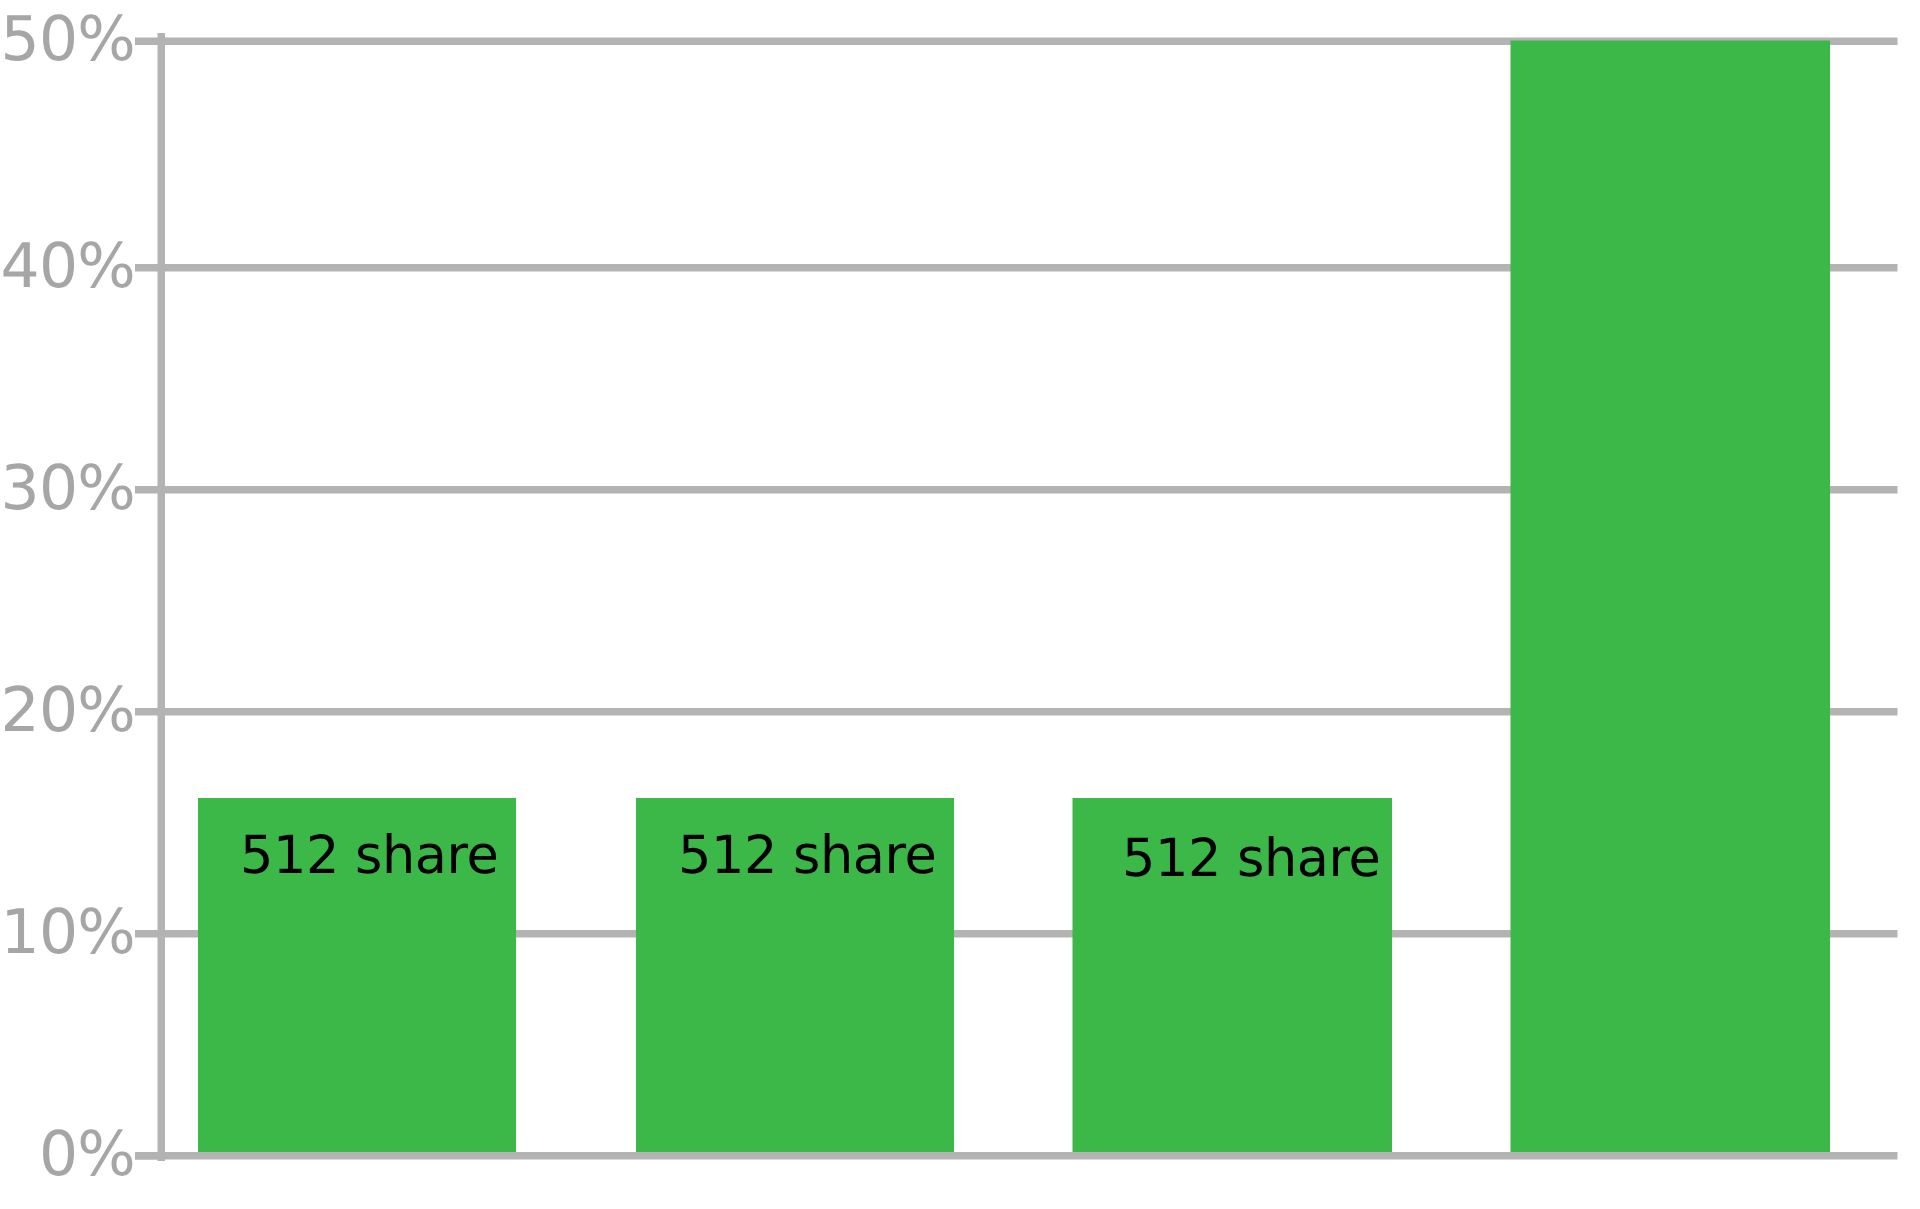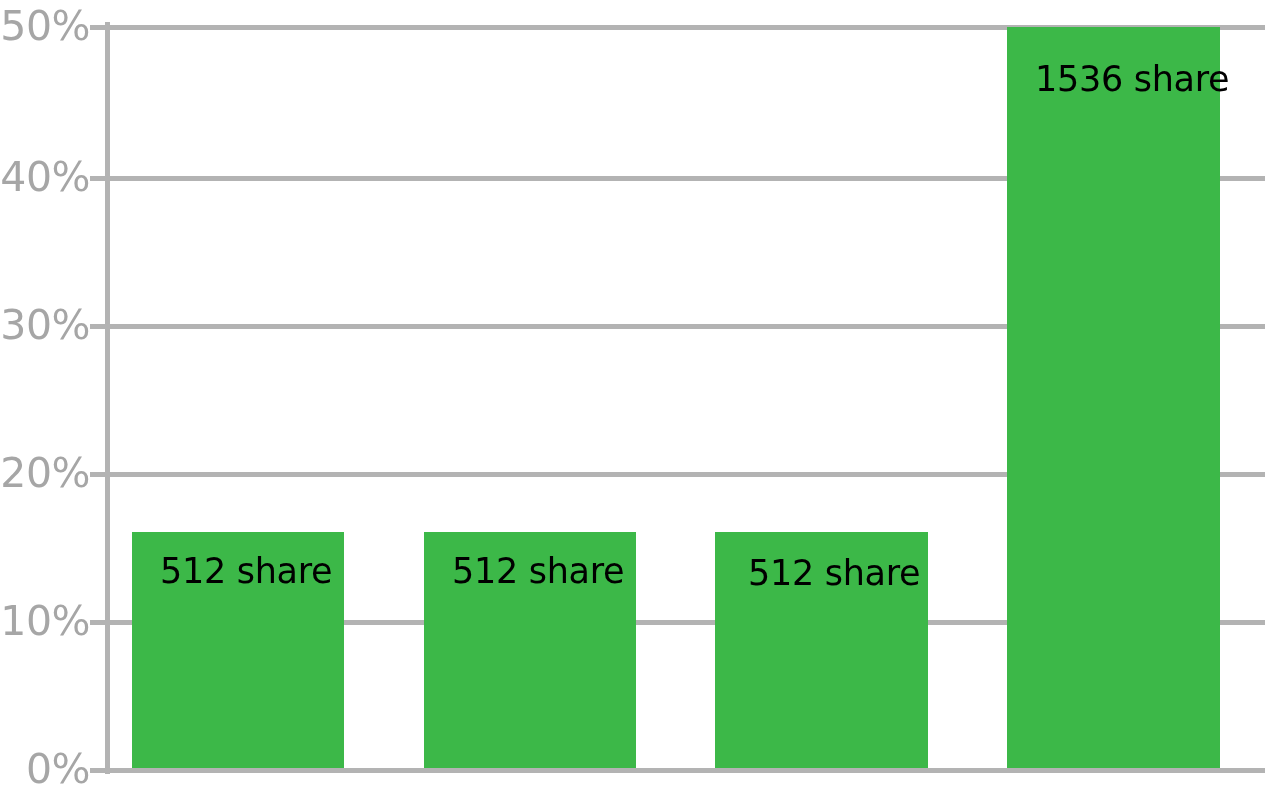--- a/index.html
+++ b/index.html
@@ -103,21 +103,20 @@
     <div class="y-tick" style="top:620px;"></div>
 
     <div class="bar" style="left:132px; width:212px; top:532px; height:239px;"></div>
     <div class="bar" style="left:424px; width:212px; top:532px; height:239px;"></div>
     <div class="bar" style="left:715px; width:213px; top:532px; height:239px;"></div>
     <div class="bar" style="left:1007px; width:213px; top:27px; height:744px;"></div>
 
     <div class="bar-label" style="left:160px; top:554px;">512 share</div>
     <div class="bar-label" style="left:452px; top:554px;">512 share</div>
     <div class="bar-label" style="left:748px; top:556px;">512 share</div>
-    <div class="bar-label" style="left:1035px; top:62px;">1536 share</div>
 
     <div class="gridline baseline" style="top:768px;"></div>
     <div class="y-tick" style="top:768px;"></div>
 
     <div class="y-label" style="top:6px;">50%</div>
     <div class="y-label" style="top:157px;">40%</div>
     <div class="y-label" style="top:305px;">30%</div>
     <div class="y-label" style="top:453px;">20%</div>
     <div class="y-label" style="top:601px;">10%</div>
     <div class="y-label" style="top:749px;">0%</div>

